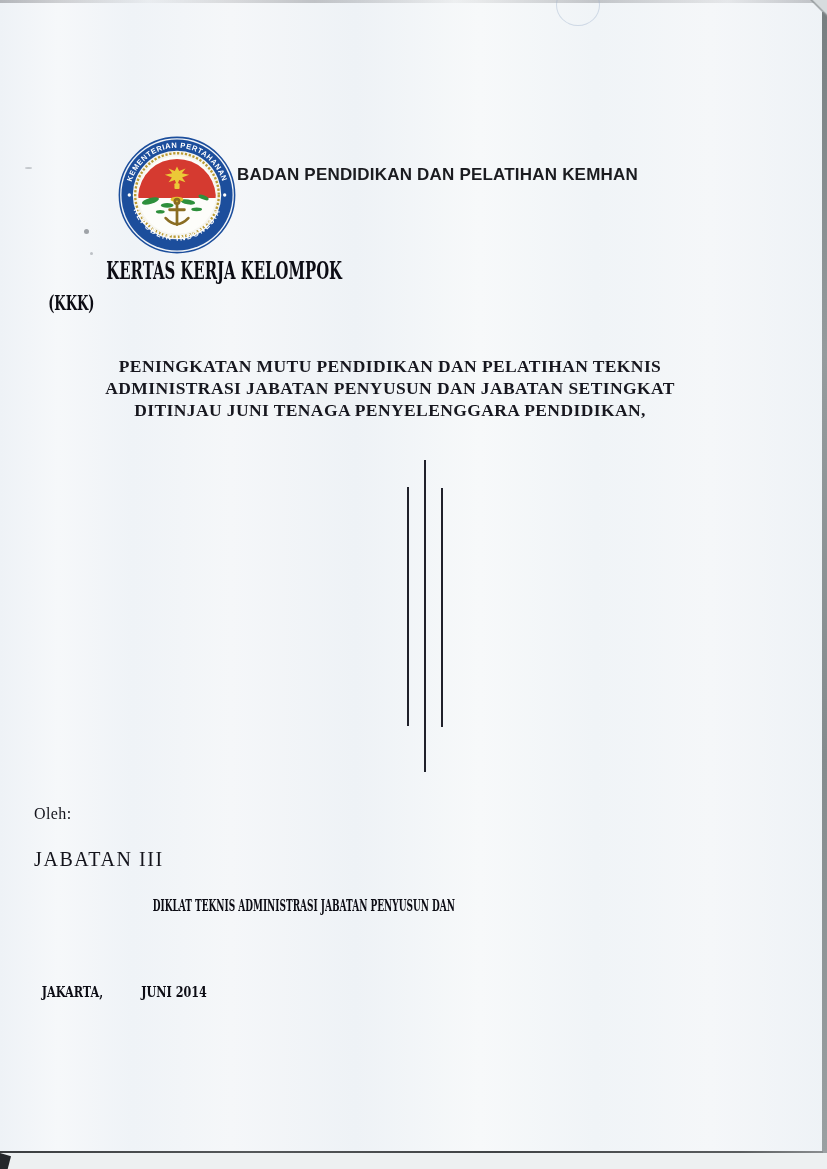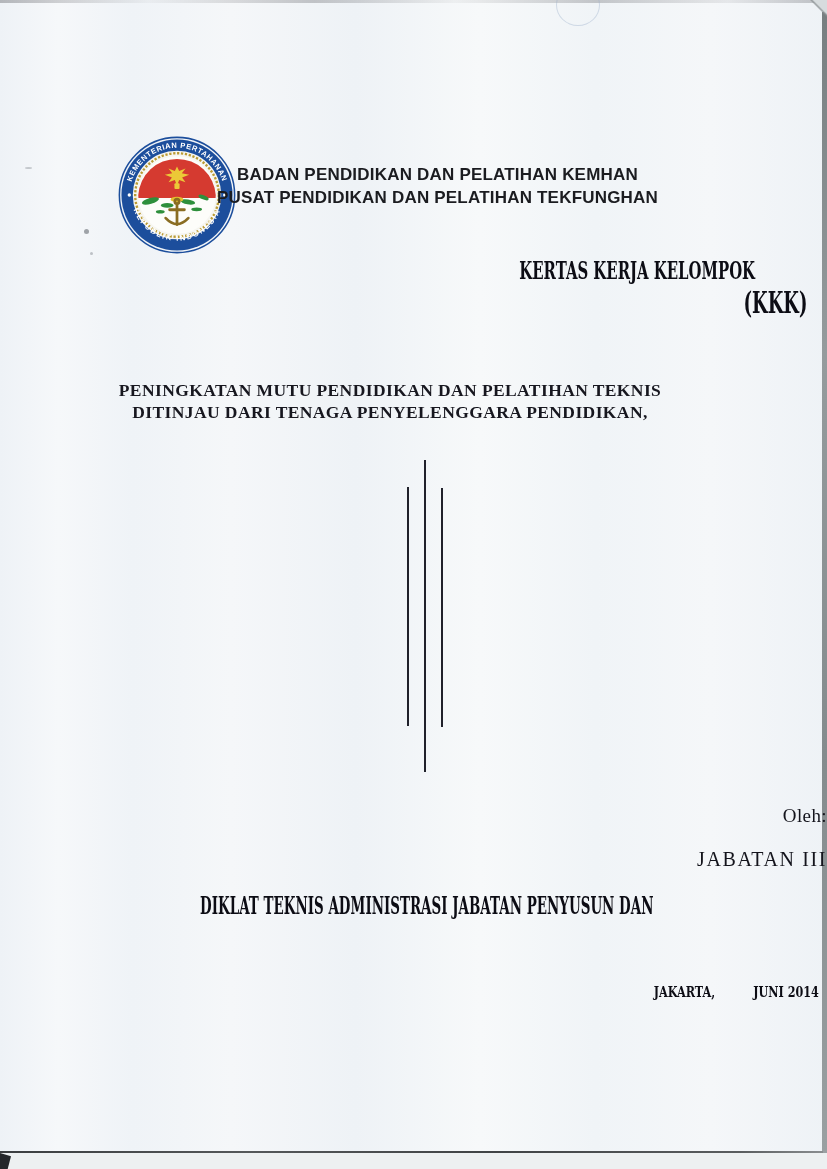--- a/index.html
+++ b/index.html
@@ -23,31 +23,31 @@
     clip-path:polygon(0 0,100% 20%,70% 100%,0 100%);}
   .sticker-arc{left:556px;top:-16px;width:42px;height:40px;border-radius:50%;
     border:1.5px solid rgba(150,170,200,.38);background:transparent;}
   .speck{border-radius:50%;background:#5a5f66;opacity:.55;}
   
   .header-block{left:48px;right:0;top:163px;text-align:center;
     font-family:"Liberation Sans",sans-serif;font-weight:700;font-size:17px;line-height:23px;
     color:#1b1c20;letter-spacing:.2px;}
   .logo-wrap{left:118px;top:136px;width:118px;height:118px;}
   
-  .centered{left:22px;right:0;text-align:right;color:#14141c;}
+  .centered{left:34px;right:0;text-align:left;color:#14141c;}
   .condensed{display:inline-block;transform:scaleX(.62);transform-origin:50% 50%;
     font-family:"DejaVu Serif",serif;font-weight:700;color:#0c0c14;white-space:nowrap;}
   .doc-title{top:256px;font-size:24px;line-height:30px;}
-  .doc-title-sub{top:288px;font-size:29px;line-height:30px;}
+  .doc-title-sub{top:288px;font-size:21px;line-height:30px;}
   .subject-block{left:0;right:47px;top:355px;text-align:center;
-    font-size:17.5px;line-height:22px;font-weight:600;letter-spacing:.4px;color:#17171f;margin-top:24px;}
+    font-size:17.5px;line-height:22px;font-weight:600;letter-spacing:.4px;color:#17171f;}
   .vmark{width:2px;background:#20212b;}
-  .byline-label{top:805px;font-size:19px;letter-spacing:.4px;}
+  .byline-label{top:805px;font-size:16px;letter-spacing:.4px;}
   .byline-group{top:848px;font-size:20px;letter-spacing:1.6px;}
-  .program-block{top:893px;font-size:24px;line-height:25px;text-decoration:underline;}
+  .program-block{top:893px;font-size:16px;line-height:25px;text-decoration:underline;}
   .program-block .condensed{transform:scaleX(.56);}
   .footer-line{top:984px;font-size:14px;}
   .footer-line .condensed{transform:scaleX(.8);}
   .footer-gap{display:inline-block;width:22px;}
 </style>
 </head>
 <body>
 
 <div class="abs edge-top"></div>
 <div class="abs edge-right"></div>
@@ -101,33 +101,33 @@
     <text font-family="Liberation Sans, sans-serif" font-size="7.6" font-weight="bold" fill="#ffffff" letter-spacing="1.8">
       <textPath href="#arcBot" startOffset="50%" text-anchor="middle">REPUBLIK INDONESIA</textPath>
     </text>
     <circle cx="11.5" cy="60" r="1.7" fill="#ffffff"></circle>
     <circle cx="108.5" cy="60" r="1.7" fill="#ffffff"></circle>
   </svg>
 </div>
 
 <div class="abs header-block">
   <div>BADAN PENDIDIKAN DAN PELATIHAN KEMHAN</div>
-  <div>PUSAT PENDIDIKAN DAN PELATIHAN TEKFUNGHAN</div>
 </div>
 
 <div class="abs centered doc-title">
   <span class="condensed">KERTAS KERJA KELOMPOK</span>
 </div>
 <div class="abs centered doc-title-sub">
   <span class="condensed">(KKK)</span>
 </div>
 
 <div class="abs subject-block">
   <div>PENINGKATAN MUTU PENDIDIKAN DAN PELATIHAN TEKNIS</div>
-  <div>DITINJAU DARI TENAGA PENYELENGGARA PENDIDIKAN,</div>
+  <div>ADMINISTRASI JABATAN PENYUSUN DAN JABATAN SETINGKAT</div>
+  <div>DITINJAU JUNI TENAGA PENYELENGGARA PENDIDIKAN,</div>
 </div>
 
 <div class="abs vmark" style="left:424px;top:460px;height:312px;"></div>
 <div class="abs vmark" style="left:407px;top:487px;height:239px;"></div>
 <div class="abs vmark" style="left:441px;top:488px;height:239px;"></div>
 
 <div class="abs centered byline-label">Oleh:</div>
 <div class="abs centered byline-group">JABATAN III</div>
 
 <div class="abs centered program-block">

